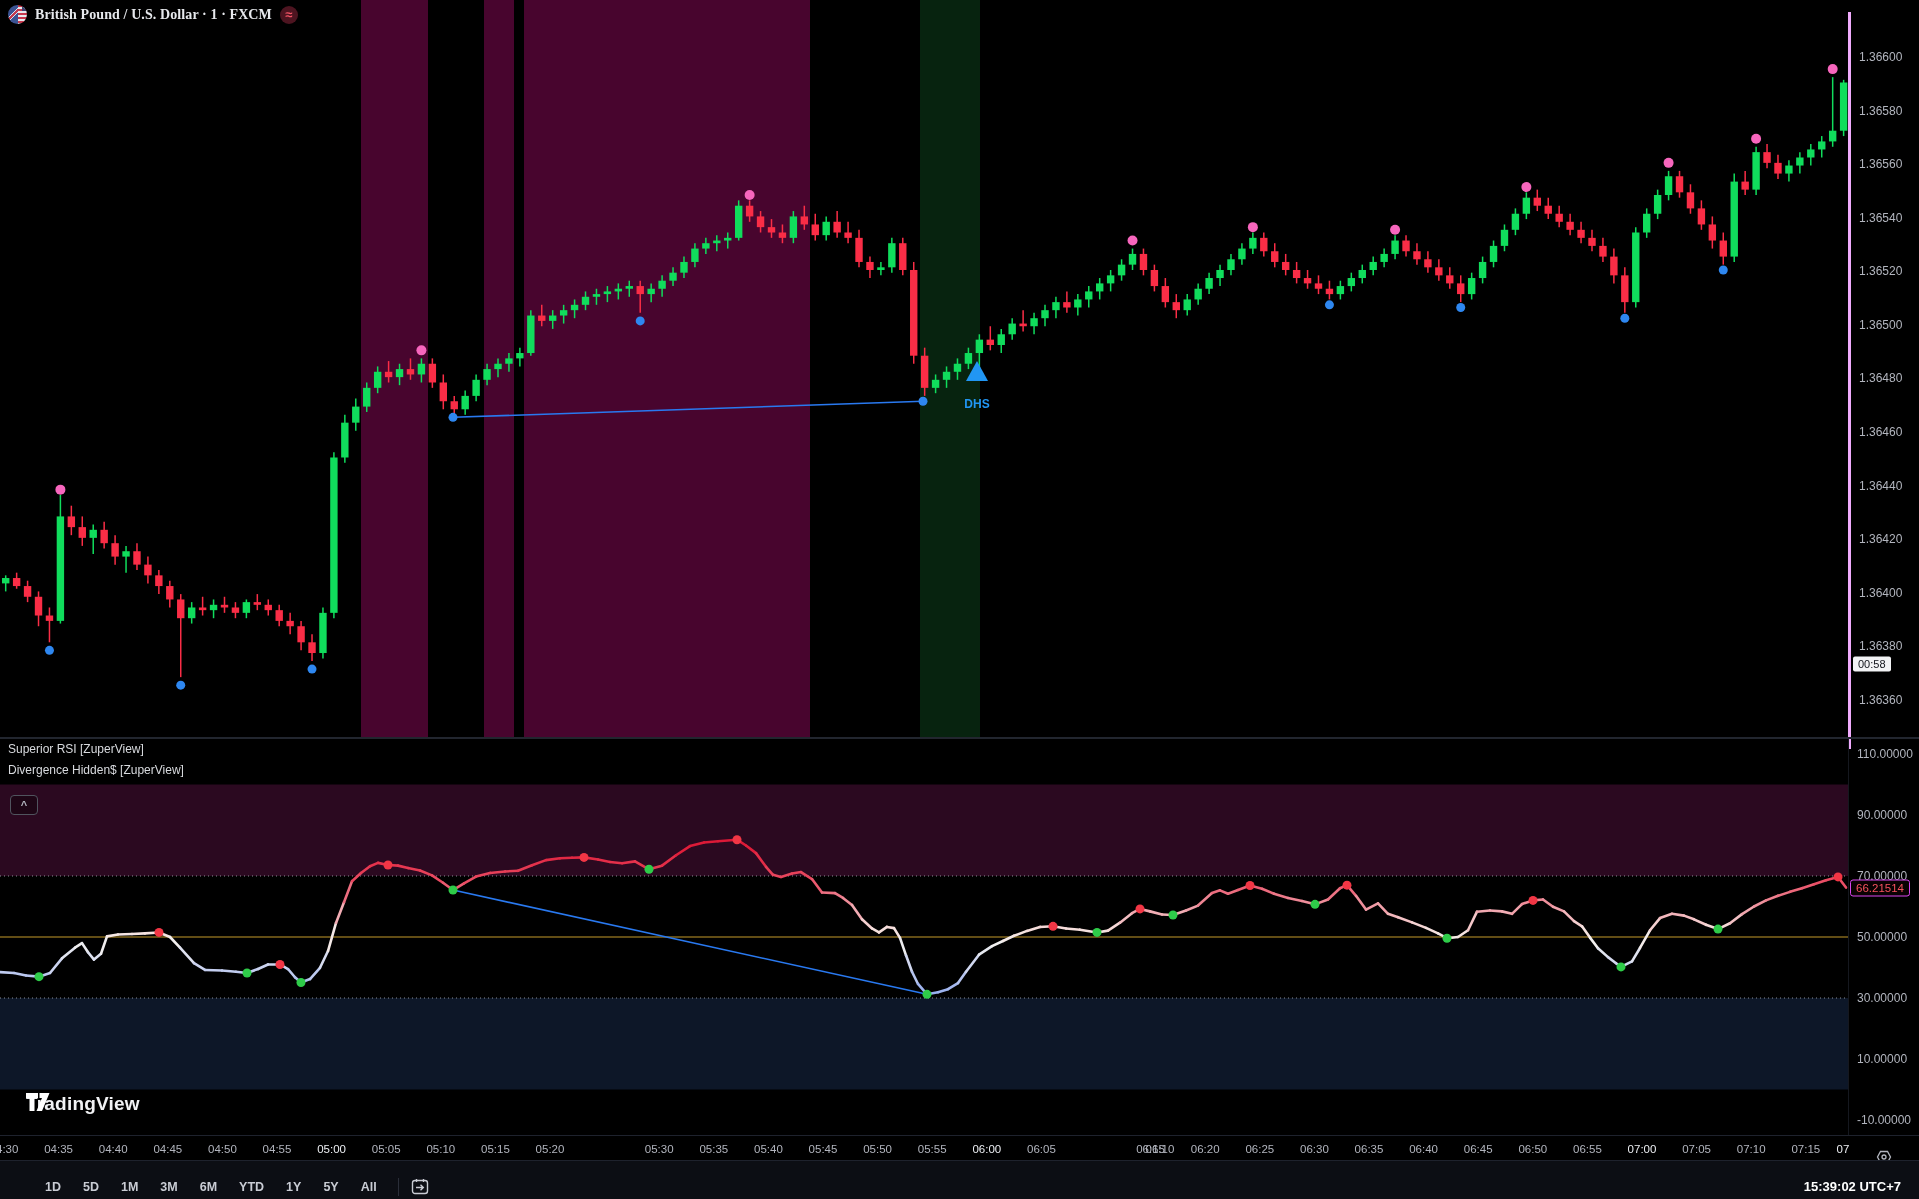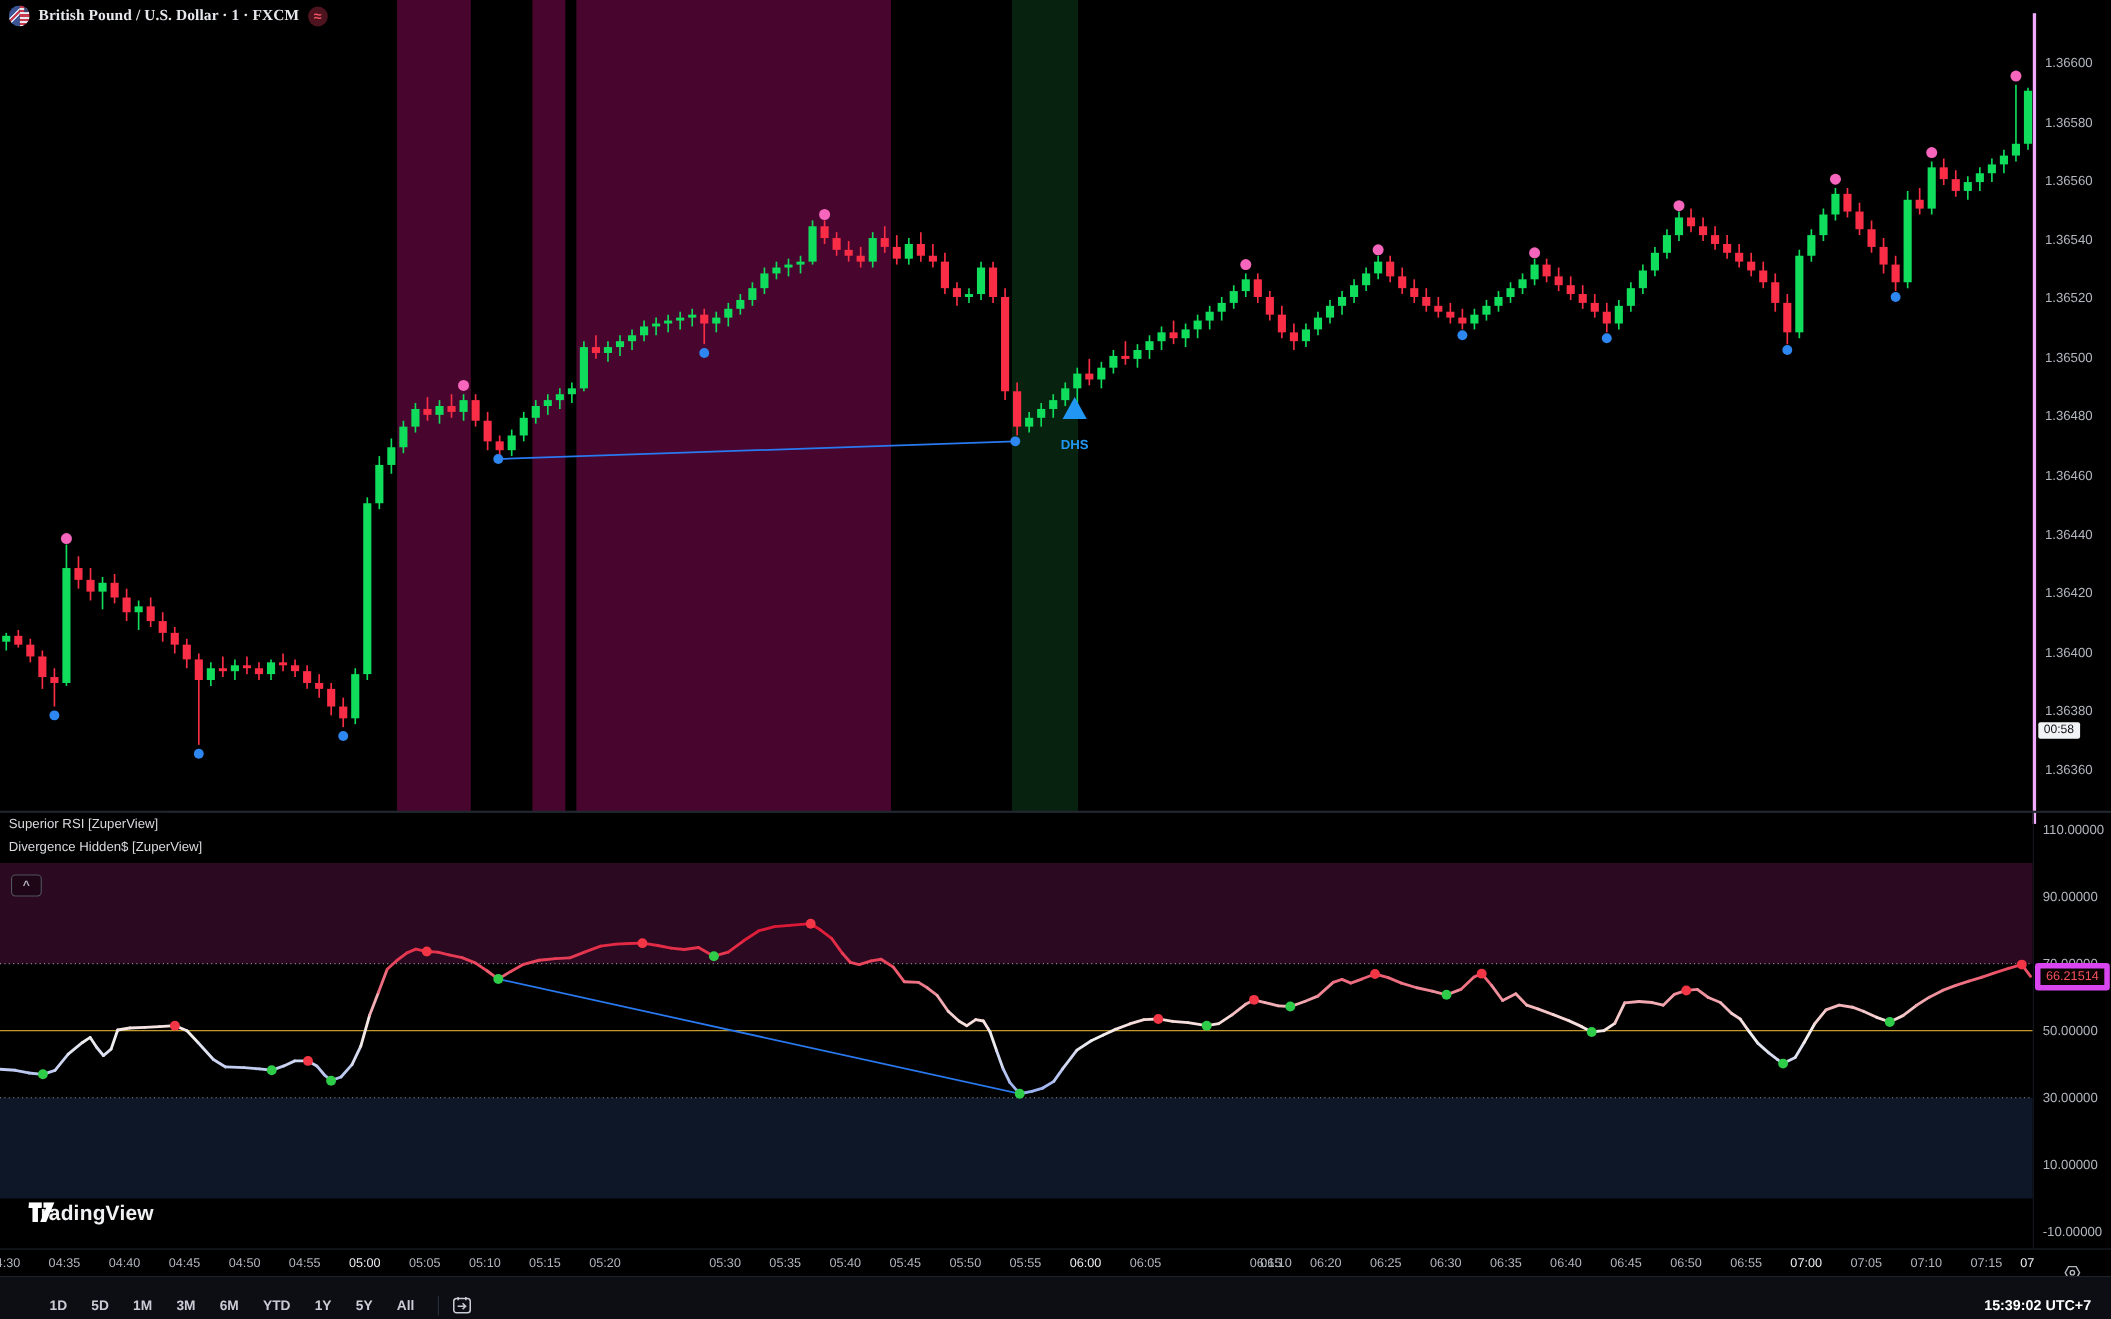--- a/index.html
+++ b/index.html
@@ -15,21 +15,21 @@
   .flag-icon .canton{position:absolute;right:0;top:0;width:5px;height:6px;background:#39406e;}
   .symbol-title{color:#e6e8ec;font-size:14px;font-weight:700;letter-spacing:.1px;font-family:Liberation Serif, serif;}
   .status-badge{width:18px;height:18px;border-radius:50%;background:#4d1420;color:#ef5364;
       font-size:13px;font-weight:700;display:flex;align-items:center;justify-content:center;line-height:1;}
   .price-axis{position:absolute;left:1848px;top:12px;width:71px;height:737px;border-left:3px solid #f0abfc;}
   .axis-label{position:absolute;left:8px;transform:translateY(-50%);color:#b2b5be;font-size:12px;white-space:nowrap;}
   .countdown-box{position:absolute;left:2px;background:#f2f3f5;color:#10131a;font-size:11px;
       padding:1px 5px 2px;border-radius:2px;transform:translateY(-50%);}
   .pane-sep{position:absolute;left:0;top:737px;width:1919px;height:2px;background:#22262f;}
   .rsi-axis{position:absolute;left:1848px;top:739px;width:71px;height:396px;border-left:1px solid #15181f;}
-  .rsi-value-box{position:absolute;left:1px;transform:translateY(-50%);border:5px solid #d946ef;color:#f7525f;
+  .rsi-value-box{position:absolute;left:1px;transform:translateY(-50%);border:1px solid #d946ef;color:#f7525f;
       background:rgba(12,2,4,.85);font-size:11.5px;padding:1px 5px 2px;border-radius:3px;}
   .rsi-titles{position:absolute;left:0;top:739px;z-index:20;}
   .rsi-title{display:block;background:#000;color:#d8dade;font-size:12px;padding:3px 10px 3px 8px;
       width:max-content;margin-bottom:1px;}
   .collapse-btn{position:absolute;left:10px;top:56px;width:26px;height:18px;border:1px solid #50545e;
       border-radius:4px;color:#b2b5be;font-size:11px;font-weight:700;display:flex;align-items:center;
       justify-content:center;background:rgba(0,0,0,.3);}
   .logo-row{position:absolute;left:26px;top:1093px;display:flex;align-items:center;gap:9px;z-index:25;}
   .logo-word{color:#f1f2f4;font-size:19px;font-weight:700;letter-spacing:.2px;}
   .time-axis{position:absolute;left:0;top:1135px;width:1919px;height:25px;background:#000;border-top:1px solid #1e222d;}

